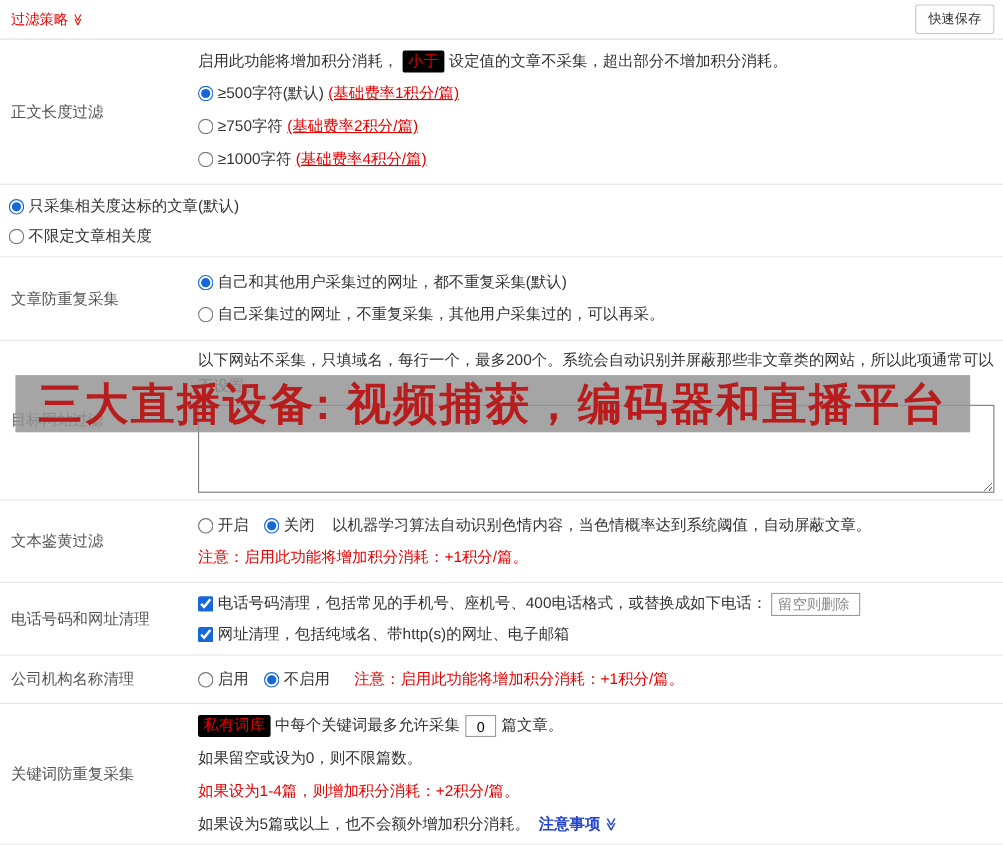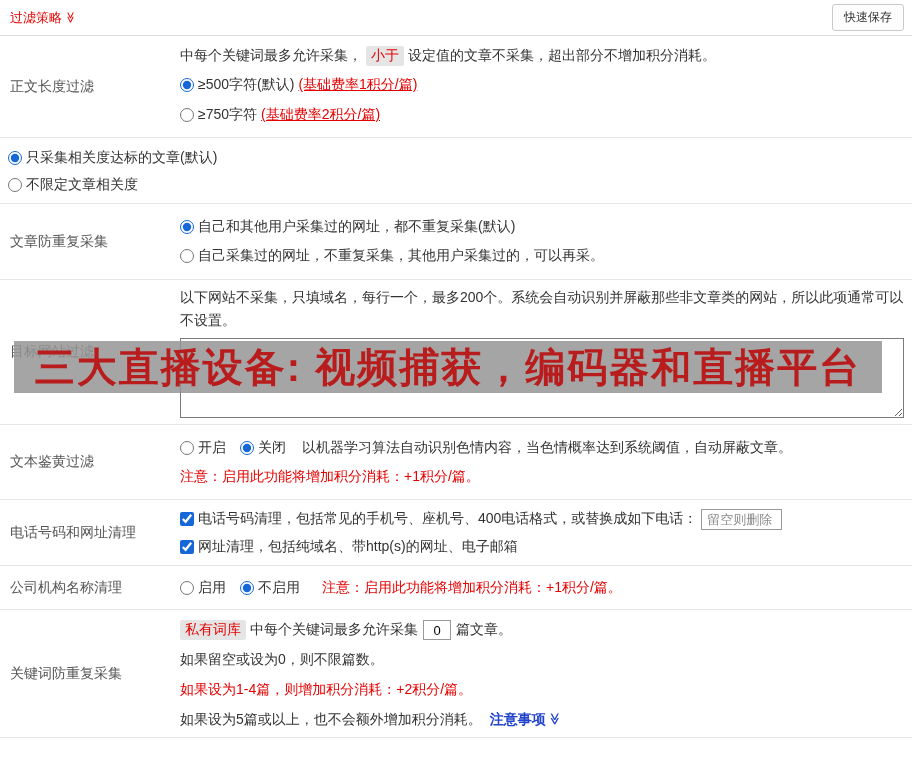--- a/index.html
+++ b/index.html
@@ -24,21 +24,21 @@
   .row { display:flex; border-bottom:1px solid #e6e6e6; }
   .row-label {
     width:172px; min-width:172px; padding:0 8px 0 10px; color:#555;
     display:flex; align-items:center; font-size:14px;
   }
   .row-content { flex:1; padding:6px 8px; }
   .line { display:flex; align-items:center; flex-wrap:nowrap; white-space:nowrap; }
   .red { color:#e60000; }
   .underline { text-decoration:underline; }
   .note-gap { margin-left:4px; }
-  .hl { background:#e5e5e5; color:#e60000; padding:1px 5px; border-radius:2px; margin:0 4px; }
+  .hl { background:#000000; color:#e60000; padding:1px 5px; border-radius:2px; margin:0 4px; }
   .hl:first-child { margin-left:0; }
   input[type=radio], input[type=checkbox] {
     accent-color:#1668d8; width:14px; height:14px; margin-right:4px; cursor:pointer;
   }
   label.opt { display:inline-flex; align-items:center; cursor:pointer; margin-right:14px; }
   .desc { margin-left:2px; }
   .row1 .row-content { padding:6px 8px 7px; }
   .row1 .line { height:30px; }
   .row1 .intro { height:28px; }
   .row2 .row-content { padding:6px 8px 5px; }
@@ -91,36 +91,43 @@
   <div class="title">
     <span>过滤策略</span><span class="chev">≫</span>
   </div>
   <button class="save-btn">快速保存</button>
 </div>
 
 <div class="row row1">
   <div class="row-label">正文长度过滤</div>
   <div class="row-content">
     <div class="line intro">
-      <span>中每个关键词最多允许采集，</span>
+      <span>启用此功能将增加积分消耗，</span>
       <span class="hl">小于</span>
       <span>设定值的文章不采集，超出部分不增加积分消耗。</span>
     </div>
     <div class="line">
       <label class="opt">
         <input type="radio" name="len" checked="" style="">
         <span>≥500字符(默认)</span>
         <span class="red underline note-gap">(基础费率1积分/篇)</span>
       </label>
     </div>
     <div class="line">
       <label class="opt">
         <input type="radio" name="len" style="">
         <span>≥750字符</span>
         <span class="red underline note-gap">(基础费率2积分/篇)</span>
+      </label>
+    </div>
+    <div class="line">
+      <label class="opt">
+        <input type="radio" name="len" style="">
+        <span>≥1000字符</span>
+        <span class="red underline note-gap">(基础费率4积分/篇)</span>
       </label>
     </div>
   </div>
 </div>
 
 <div class="row row2">
   <div class="row-content">
     <div class="line">
       <label class="opt">
         <input type="radio" name="rel" checked="" style="">

